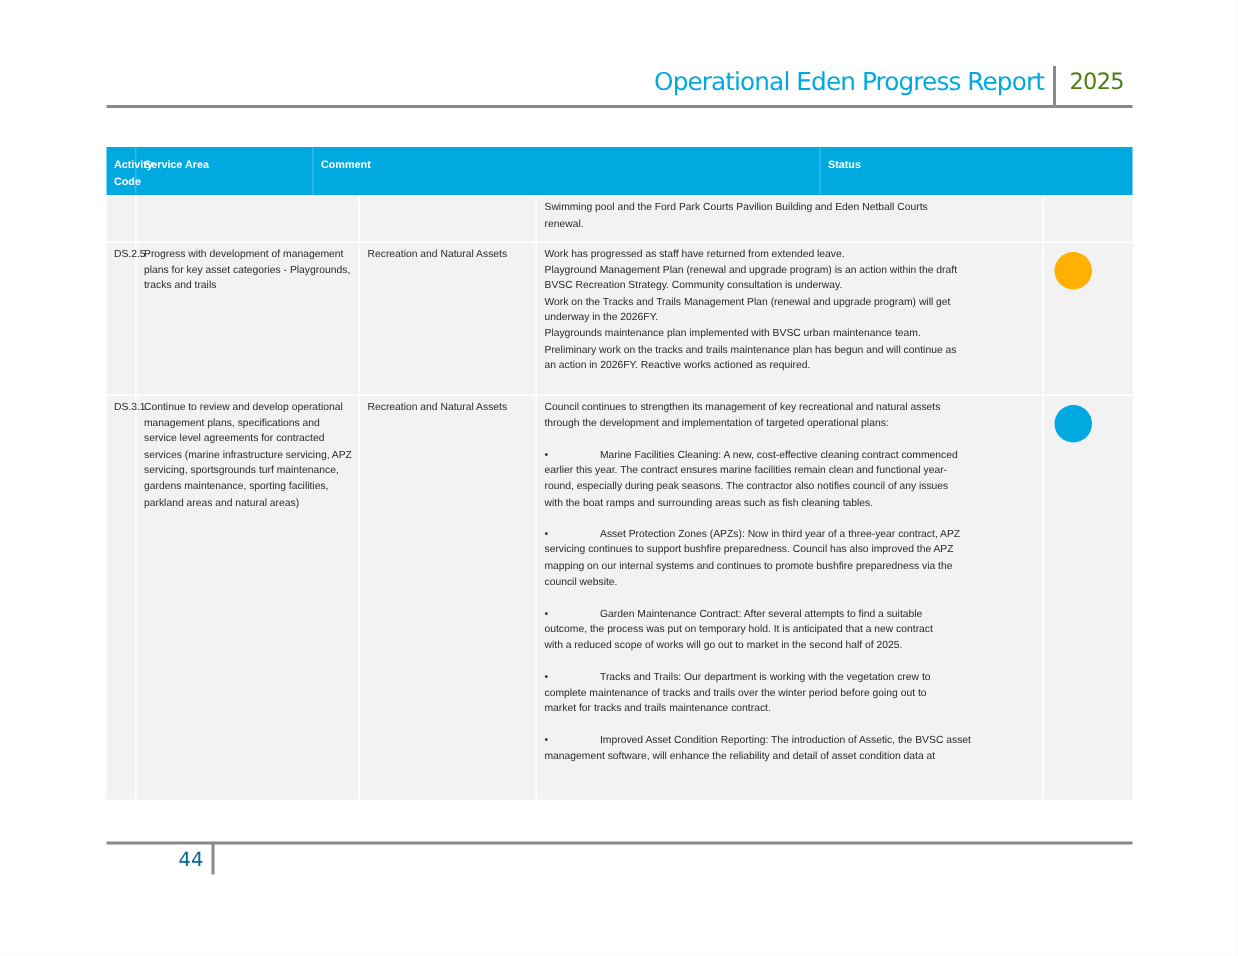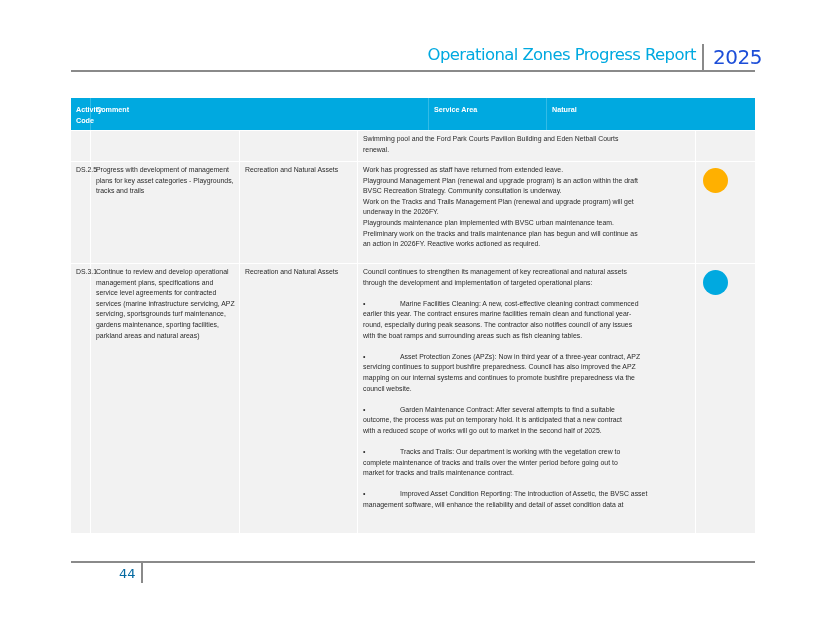--- a/index.html
+++ b/index.html
@@ -12,21 +12,21 @@
     .header-title {
       position: absolute; right: 129px; top: 1px;
       font-family: "DejaVu Sans", sans-serif; font-size: 16.5px; color: #00a9e0;
       letter-spacing: -0.6px; white-space: nowrap;
     }
     .header-sep {
       position: absolute; left: 702px; top: 0; width: 2px; height: 27px; background: #8a8a8a;
     }
     .header-year {
       position: absolute; left: 713px; top: 1px;
-      font-family: "DejaVu Sans", sans-serif; font-size: 20px; color: #1d4ed8;
+      font-family: "DejaVu Sans", sans-serif; font-size: 15px; color: #4d7c0f;
       letter-spacing: -0.5px;
     }
     .header-rule {
       position: absolute; top: 70px; left: 71px; width: 684px; height: 2px; background: #8a8a8a;
     }
 
     .table {
       position: absolute; left: 71px; top: 98px; width: 684px;
       background: #f2f2f2;
     }
@@ -68,32 +68,32 @@
     }
     .page-number {
       position: absolute; top: 566px; left: 119px;
       font-family: "DejaVu Sans", sans-serif; font-size: 13px; color: #0369a1;
     }
   </style>
 </head>
 <body>
 
 <div class="header-title-wrap">
-  <span class="header-title">Operational Zones Progress Report</span>
+  <span class="header-title">Operational Eden Progress Report</span>
   <span class="header-sep"></span>
   <span class="header-year">2025</span>
 </div>
 <div class="header-rule"></div>
 
 <div class="table">
   <div class="thead">
     <div class="th c1">Activity Code</div>
+    <div class="th c3">Service Area</div>
     <div class="th c4">Comment</div>
-    <div class="th c3">Service Area</div>
-    <div class="th c5">Natural</div>
+    <div class="th c5">Status</div>
   </div>
 
   <div class="row" style="height:31px;">
     <div class="td c1"></div>
     <div class="td c2"></div>
     <div class="td c3"></div>
     <div class="td c4">
       <span class="line">Swimming pool and the Ford Park Courts Pavilion Building and Eden Netball Courts</span>
       <span class="line">renewal.</span>
     </div>

